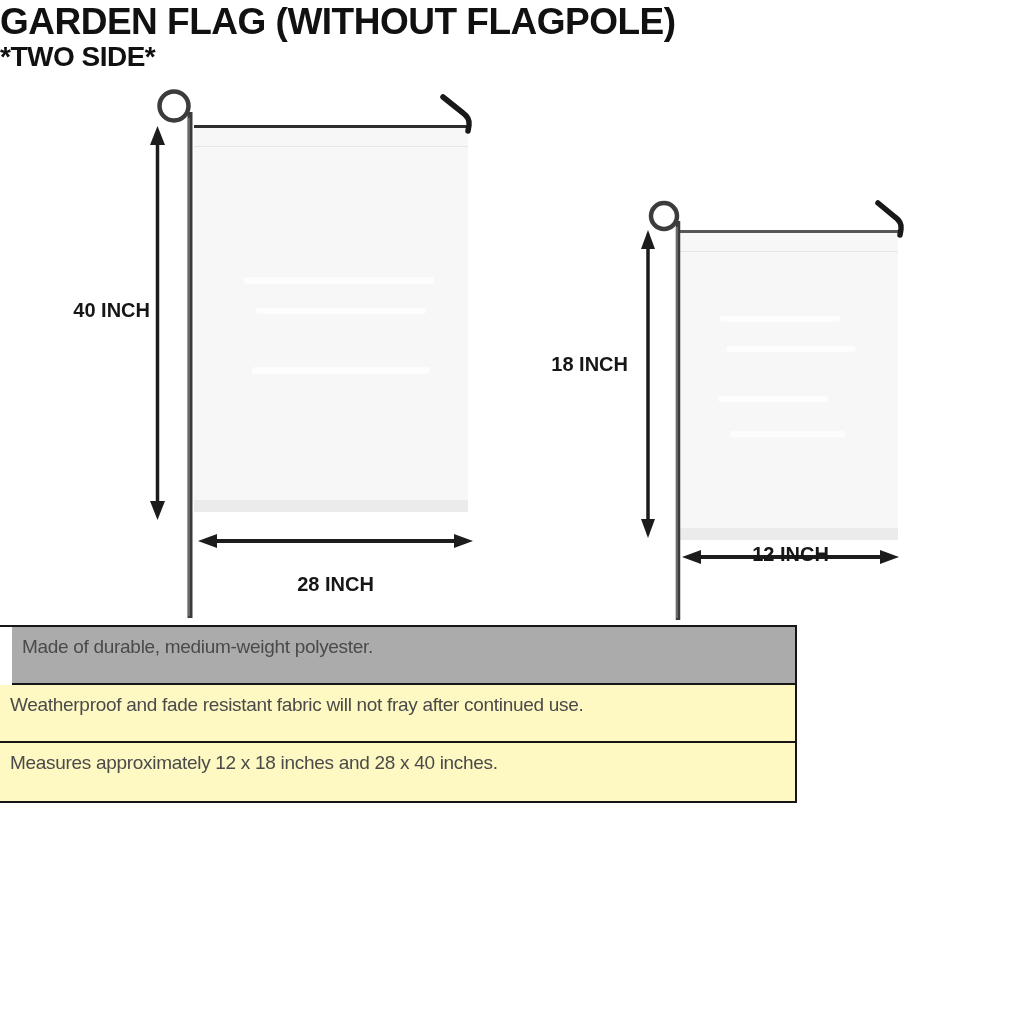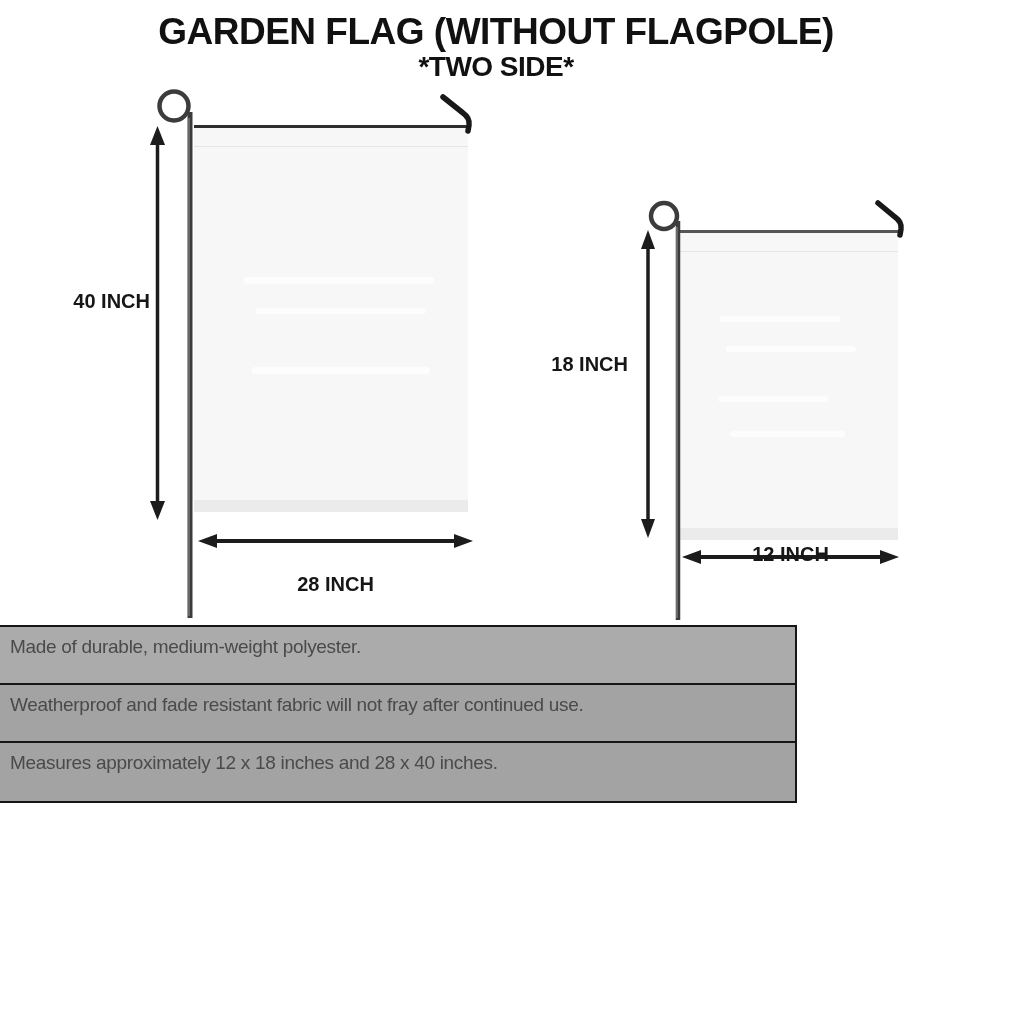--- a/index.html
+++ b/index.html
@@ -1,52 +1,52 @@
 <!DOCTYPE html>
 <html style="--title-text: #111111; --row-text: #4a4a4a; --shaded-row-bg: #ababab; --flag-fill: #f7f7f7; --pole-stroke: #3c3c3c; --arrow-stroke: #1c1c1c;"><head>
 <meta charset="utf-8">
 <style>
   html,body{margin:0;padding:0;background:#ffffff;}
   .canvas{
     position:relative;width:1024px;height:1024px;background:#ffffff;overflow:hidden;
     font-family:"Liberation Sans",sans-serif;
   }
   
-  .title-block{position:absolute;top:12px;left:0;width:992px;text-align:center;color:var(--title-text,#111111);}
+  .title-block{position:absolute;top:2px;left:0;width:992px;color:var(--title-text,#111111);}
   .title-line1{font-size:37px;font-weight:900;letter-spacing:-0.5px;line-height:1.08;}
   .title-line2{font-size:28px;font-weight:900;letter-spacing:-0.5px;line-height:1.05;}
   
   .flag{position:absolute;background:var(--flag-fill,#f7f7f7);}
   .flag-large{left:194px;top:125px;width:274px;height:387px;}
   .flag-small{left:680px;top:230px;width:218px;height:310px;}
   .flag .sleeve-edge{position:absolute;top:0;left:0;right:0;height:3px;background:#2e2e2e;}
   .flag-small .sleeve-edge{background:#3a3a3a;opacity:.85;}
   .flag .sleeve-seam{position:absolute;top:21px;left:0;right:0;height:1px;background:#e6e6e6;}
   .flag .bottom-hem{position:absolute;bottom:0;left:0;right:0;height:12px;background:#ebebeb;}
   .flag .sheen{position:absolute;background:rgba(255,255,255,0.75);border-radius:3px;}
   
   .dim{position:absolute;font-weight:bold;font-size:20px;color:#161616;white-space:nowrap;}
-  .dim-40{left:30px;top:290px;width:120px;text-align:right;}
+  .dim-40{left:30px;top:299px;width:120px;text-align:right;}
   .dim-18{left:508px;top:353px;width:120px;text-align:right;}
   .dim-28{left:200px;top:573px;width:271px;text-align:center;}
   .dim-12{left:684px;top:543px;width:213px;text-align:center;}
   
   .overlay{position:absolute;left:0;top:0;width:1024px;height:1024px;}
   
   .features{
     position:absolute;left:0;top:625px;width:797px;
     border:2px solid #161616;border-left:none;box-sizing:border-box;background:#fff;
   }
   .feature-row{
     height:58px;box-sizing:border-box;border-bottom:2px solid #161616;
     padding:9px 10px 0 10px;font-size:19px;letter-spacing:-0.3px;
-    color:var(--row-text,#4a4a4a);background:#a3a3a3;
+    color:var(--row-text,#4a4a4a);background:#fef9c3;
   }
   .feature-row:last-child{border-bottom:none;}
-  .feature-row.shaded{background:var(--shaded-row-bg,#ababab);}
+  .feature-row.shaded{background:var(--shaded-row-bg,#ababab);margin-left:12px;}
 </style>
 </head>
 <body>
 
 <div class="canvas">
 
   <div class="title-block">
     <div class="title-line1">GARDEN FLAG (WITHOUT FLAGPOLE)</div>
     <div class="title-line2">*TWO SIDE*</div>
   </div>

